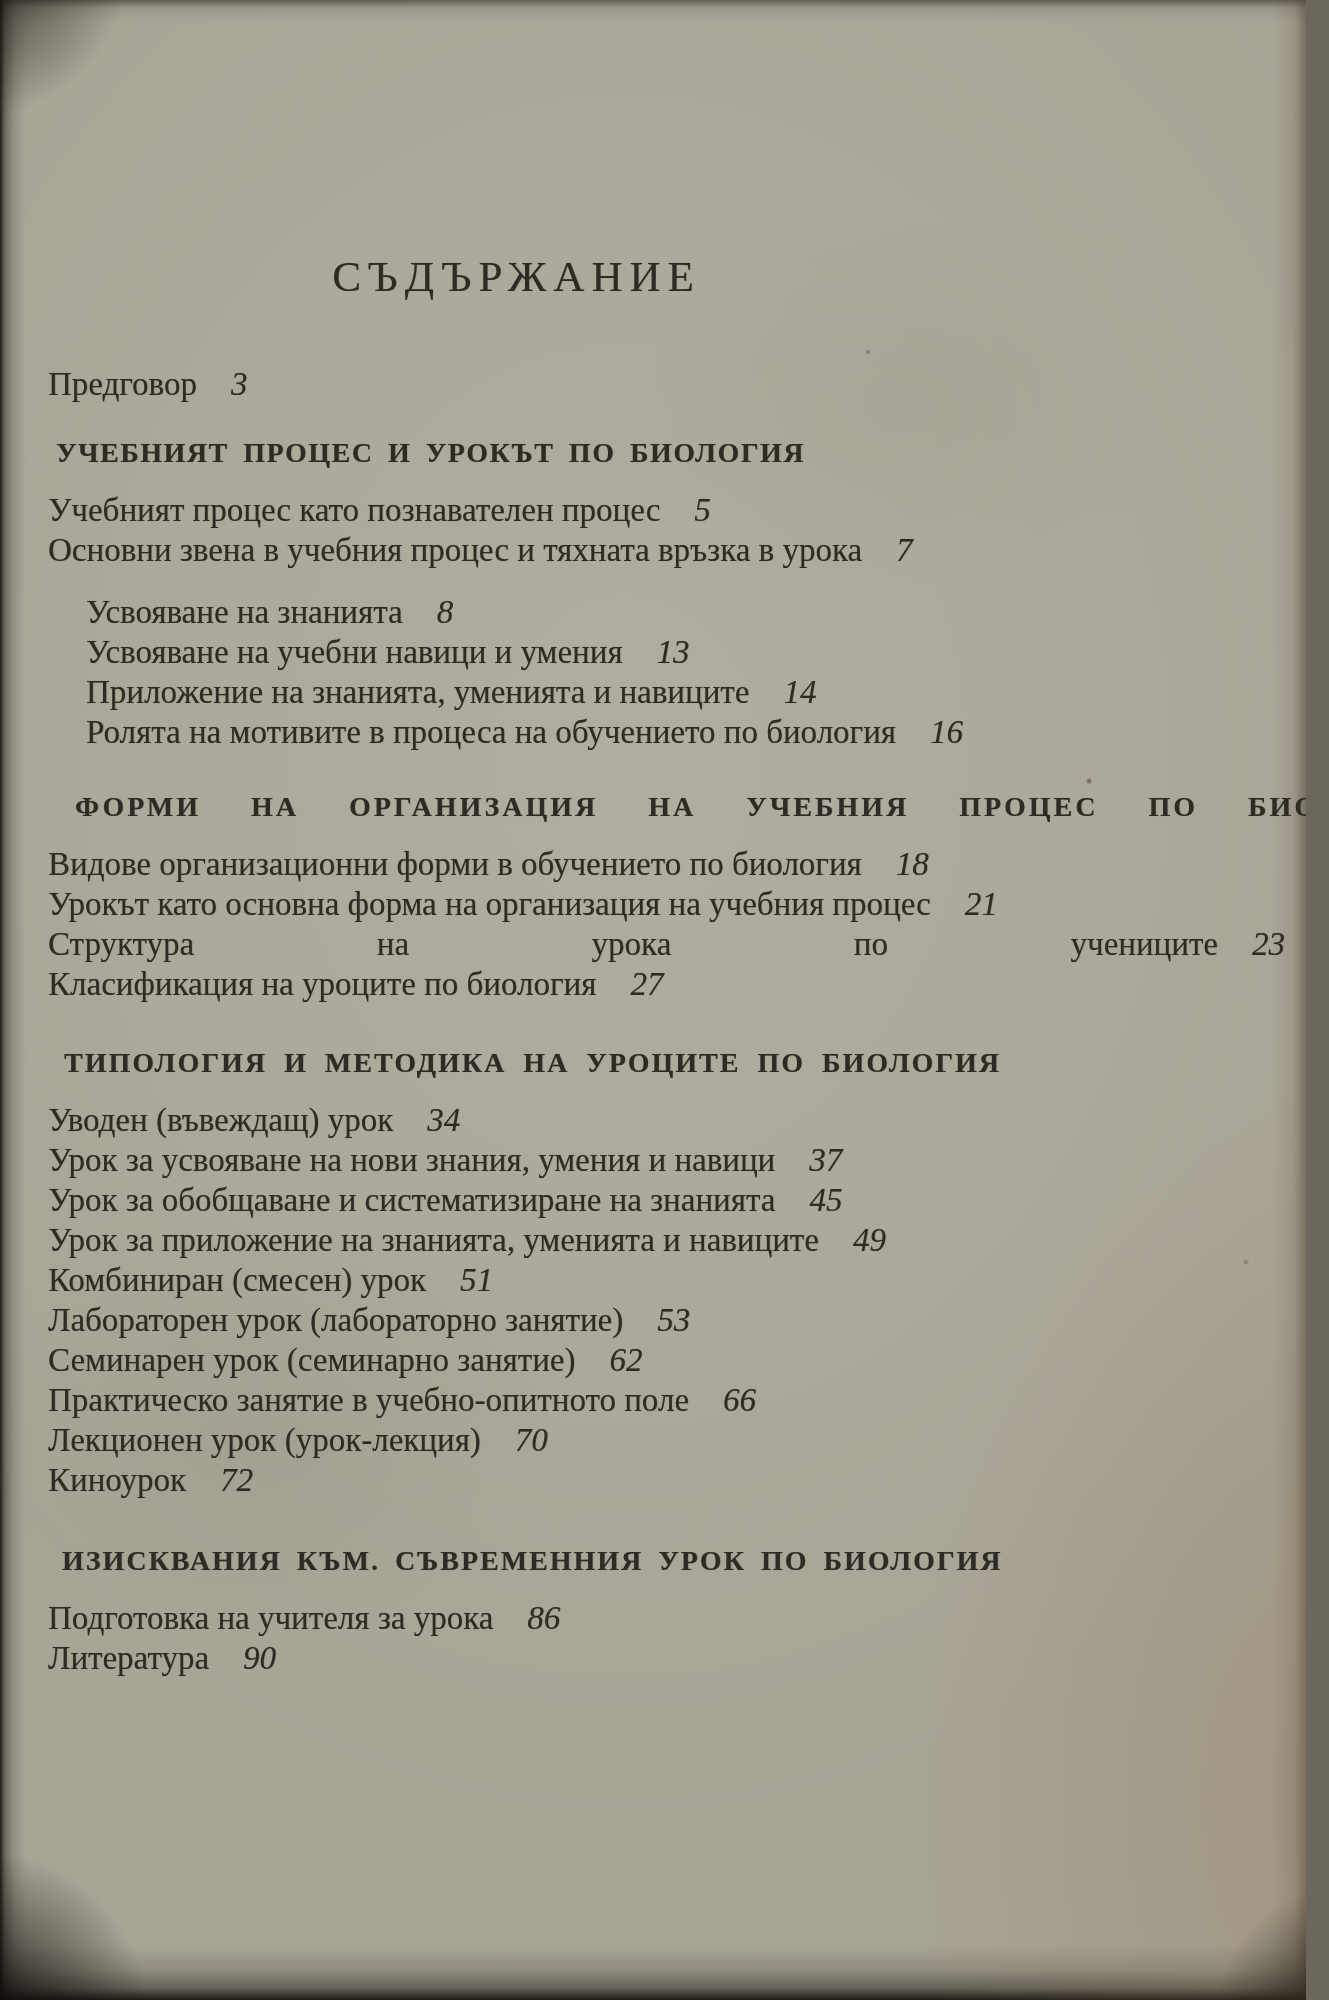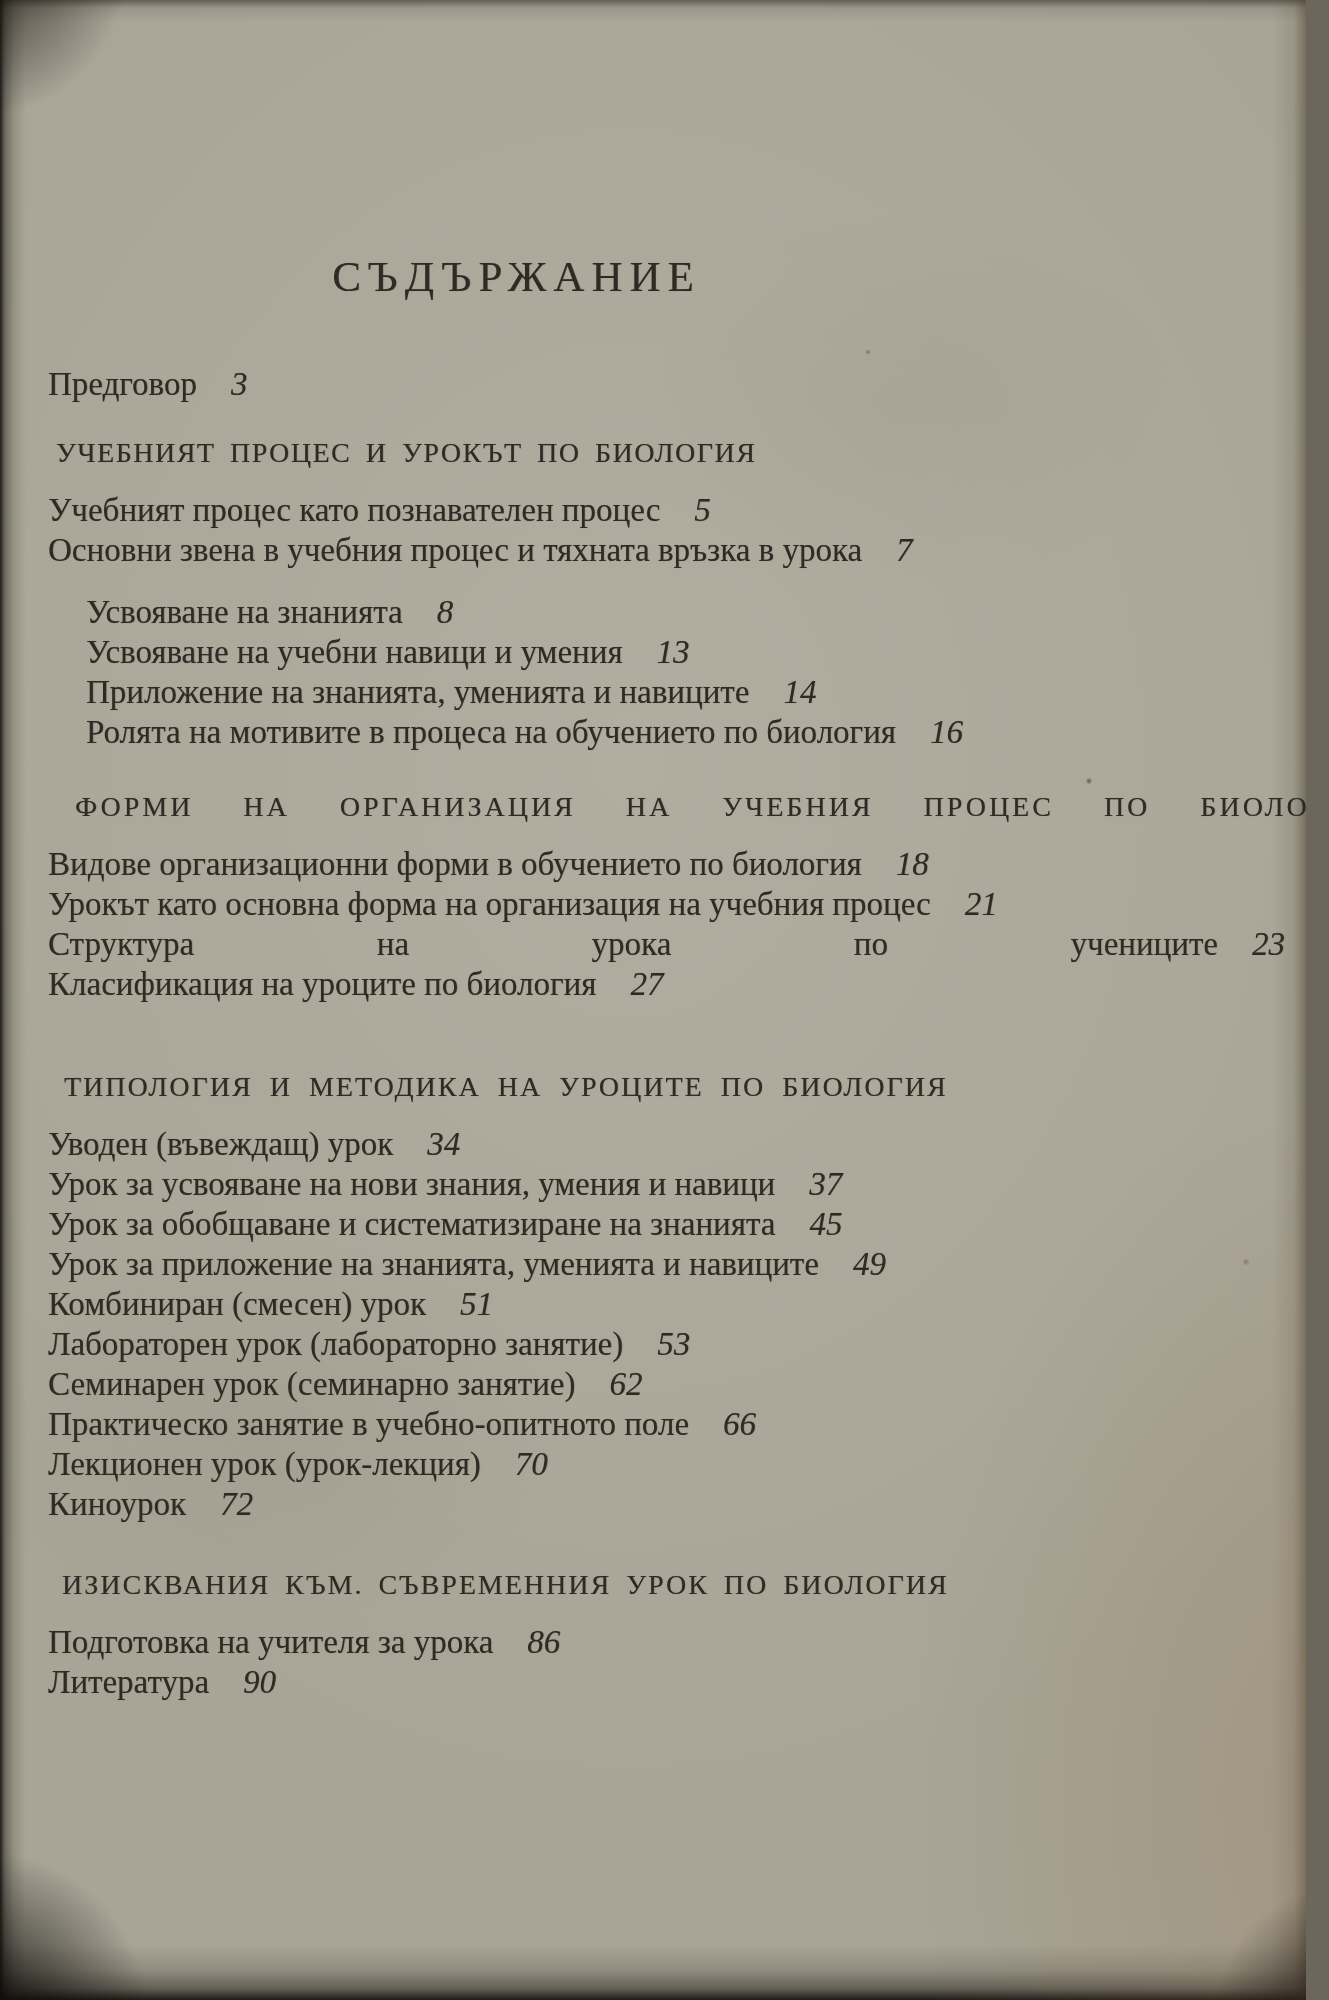--- a/index.html
+++ b/index.html
@@ -37,27 +37,27 @@
     transform:translateX(-150px);
   }
   .entry{font-size:33px;line-height:40px;text-align:justify;}
   .pagenum{font-style:italic;margin-left:34px;}
   .entry--indent{padding-left:38px;}
   .entry:not(.entry--indent) + .entry--indent{margin-top:22px;}
   .front-matter{margin-top:62px;}
   .toc-section{margin-top:38px;}
   .toc-section .entries{margin-top:20px;}
   .section-heading{
-    font-size:28px;font-weight:400;line-height:34px;
+    font-size:28px;font-weight:700;line-height:34px;
     letter-spacing:1.5px;word-spacing:6px;white-space:nowrap;
   }
   .toc-section:nth-child(1){margin-top:32px;}
   .toc-section:nth-child(1) .section-heading{margin-left:8px;}
   .toc-section:nth-child(2) .section-heading{margin-left:27px;letter-spacing:3px;word-spacing:40px;}
-  .toc-section:nth-child(3){margin-top:66px;}
+  .toc-section:nth-child(3){margin-top:42px;}
   .toc-section:nth-child(3) .section-heading{margin-left:16px;letter-spacing:2px;word-spacing:8px;}
   .toc-section:nth-child(4){margin-top:44px;}
   .toc-section:nth-child(4) .section-heading{margin-left:14px;letter-spacing:2px;word-spacing:6px;}
   .toc-section:nth-child(2) .entries .entry:nth-child(3){text-align:justify;text-align-last:justify;}
   .line-justify{text-align:justify;text-align-last:justify;}
 </style>
 </head>
 <body>
 
 <div class="page">

